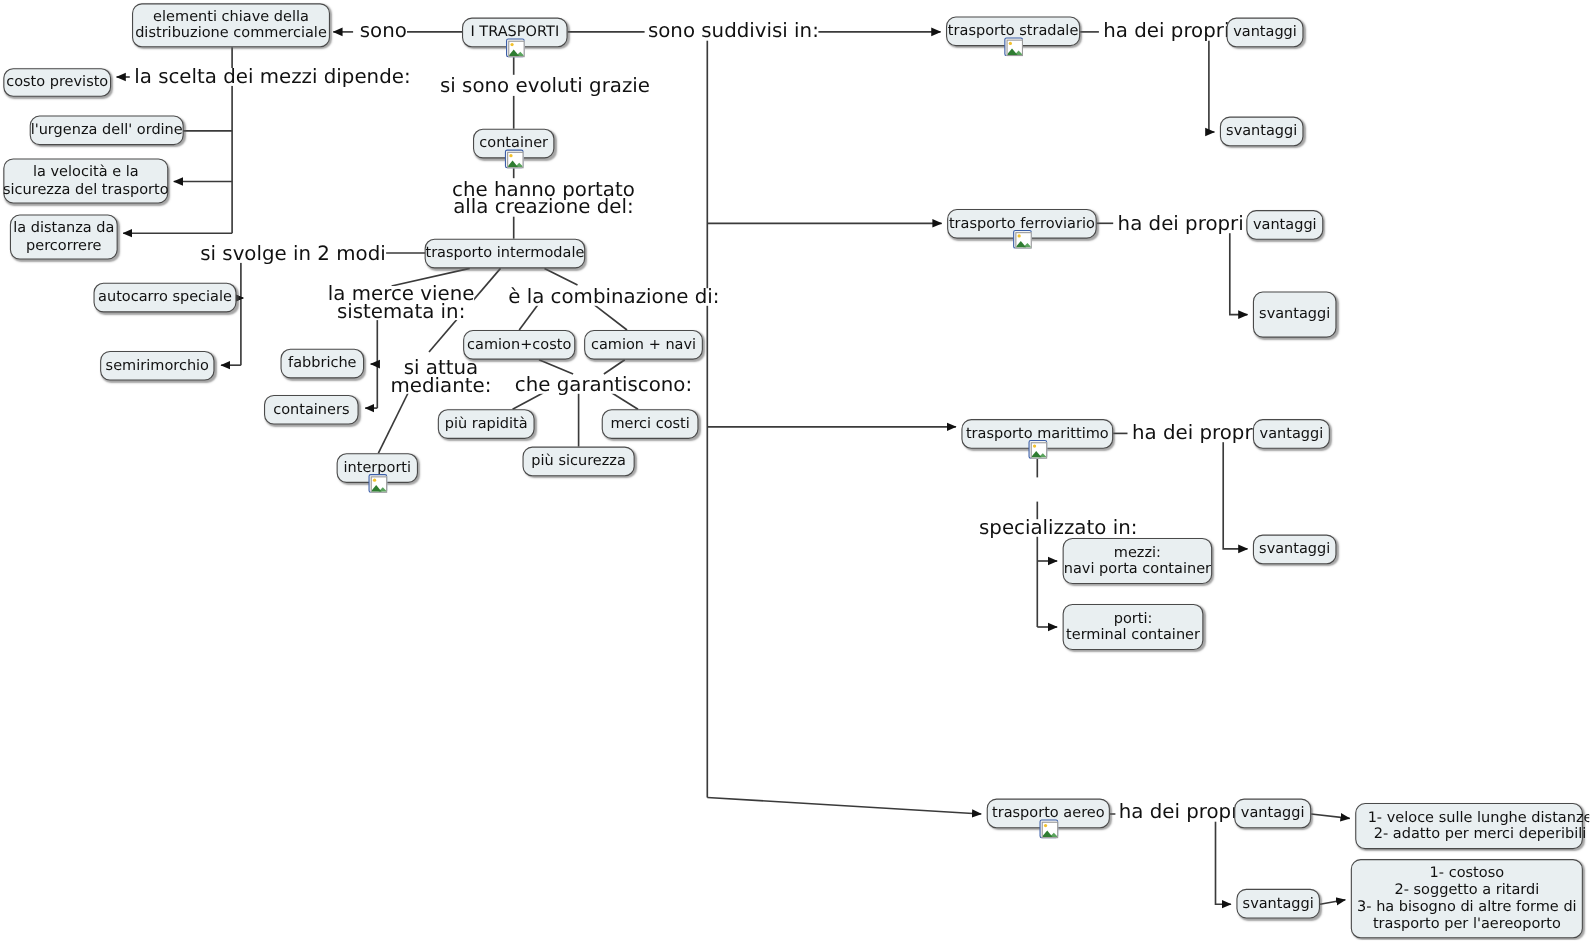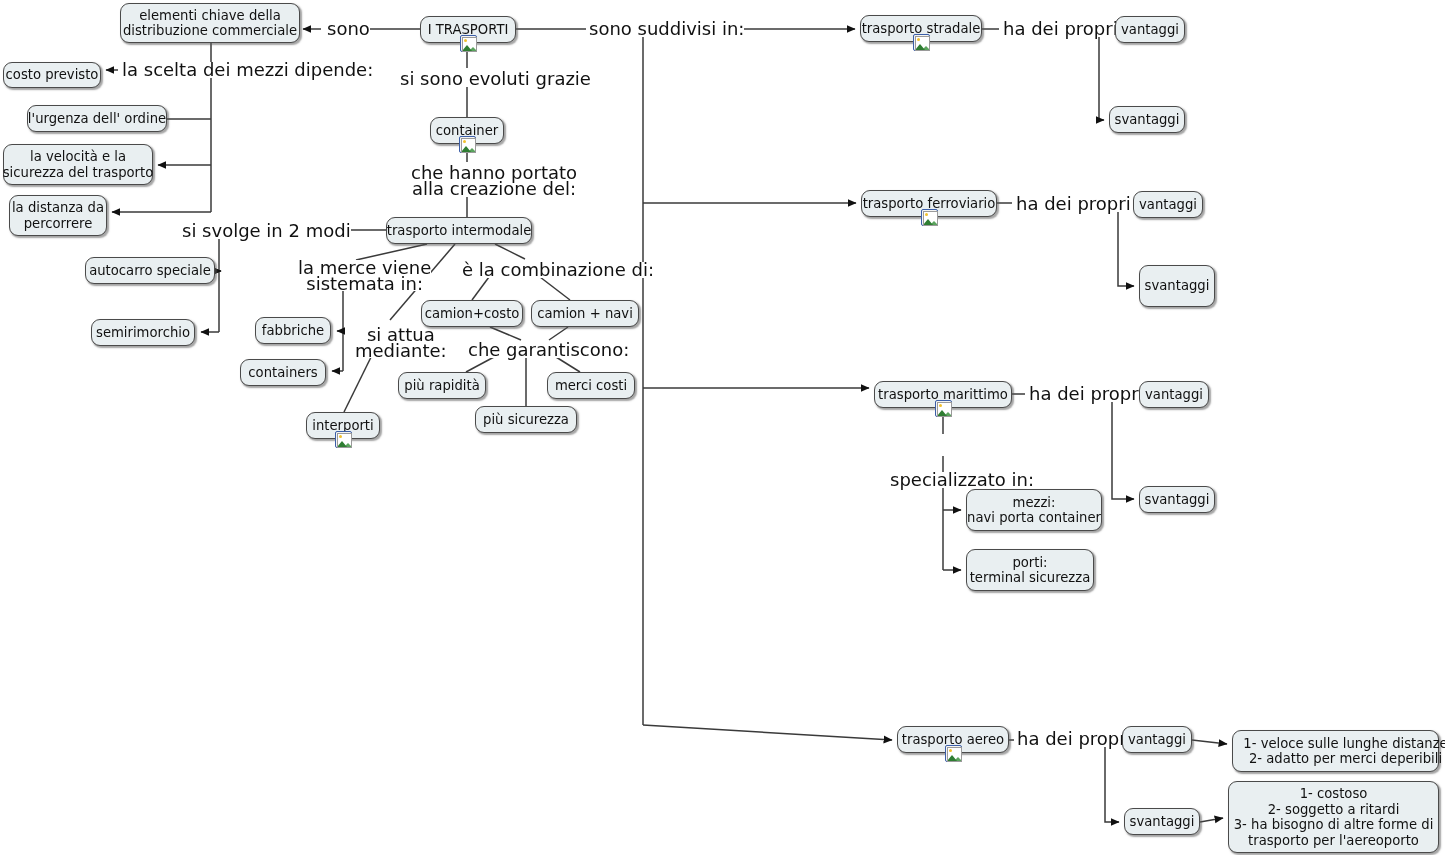--- a/index.html
+++ b/index.html
@@ -384,21 +384,21 @@
           <div class="sun"></div>
           <div class="hill2"></div>
           <div class="hill"></div>
         </div>
       </div>
       <div class="node" style="left: 1139px; top: 381px; width: 70px; height: 27px;">vantaggi</div>
       <div class="node" style="left: 1139px; top: 486px; width: 76px; height: 27px;">svantaggi</div>
       <div class="node" style="left: 966px; top: 489px; width: 136px; height: 42px;">mezzi:
 navi porta container</div>
       <div class="node" style="left: 966px; top: 549px; width: 128px; height: 42px;">porti:
-terminal sicurezza</div>
+terminal container</div>
       <div class="node" style="left: 897px; top: 726px; width: 112px; height: 27px;">trasporto aereo</div>
       <div class="node-icon" style="left: 944.5px; top: 745px;">
         <div class="pic">
           <div class="sun"></div>
           <div class="hill2"></div>
           <div class="hill"></div>
         </div>
       </div>
       <div class="node" style="left: 1122px; top: 726px; width: 70px; height: 27px;">vantaggi</div>
       <div class="node" style="left: 1124px; top: 808px; width: 76px; height: 27px;">svantaggi</div>

